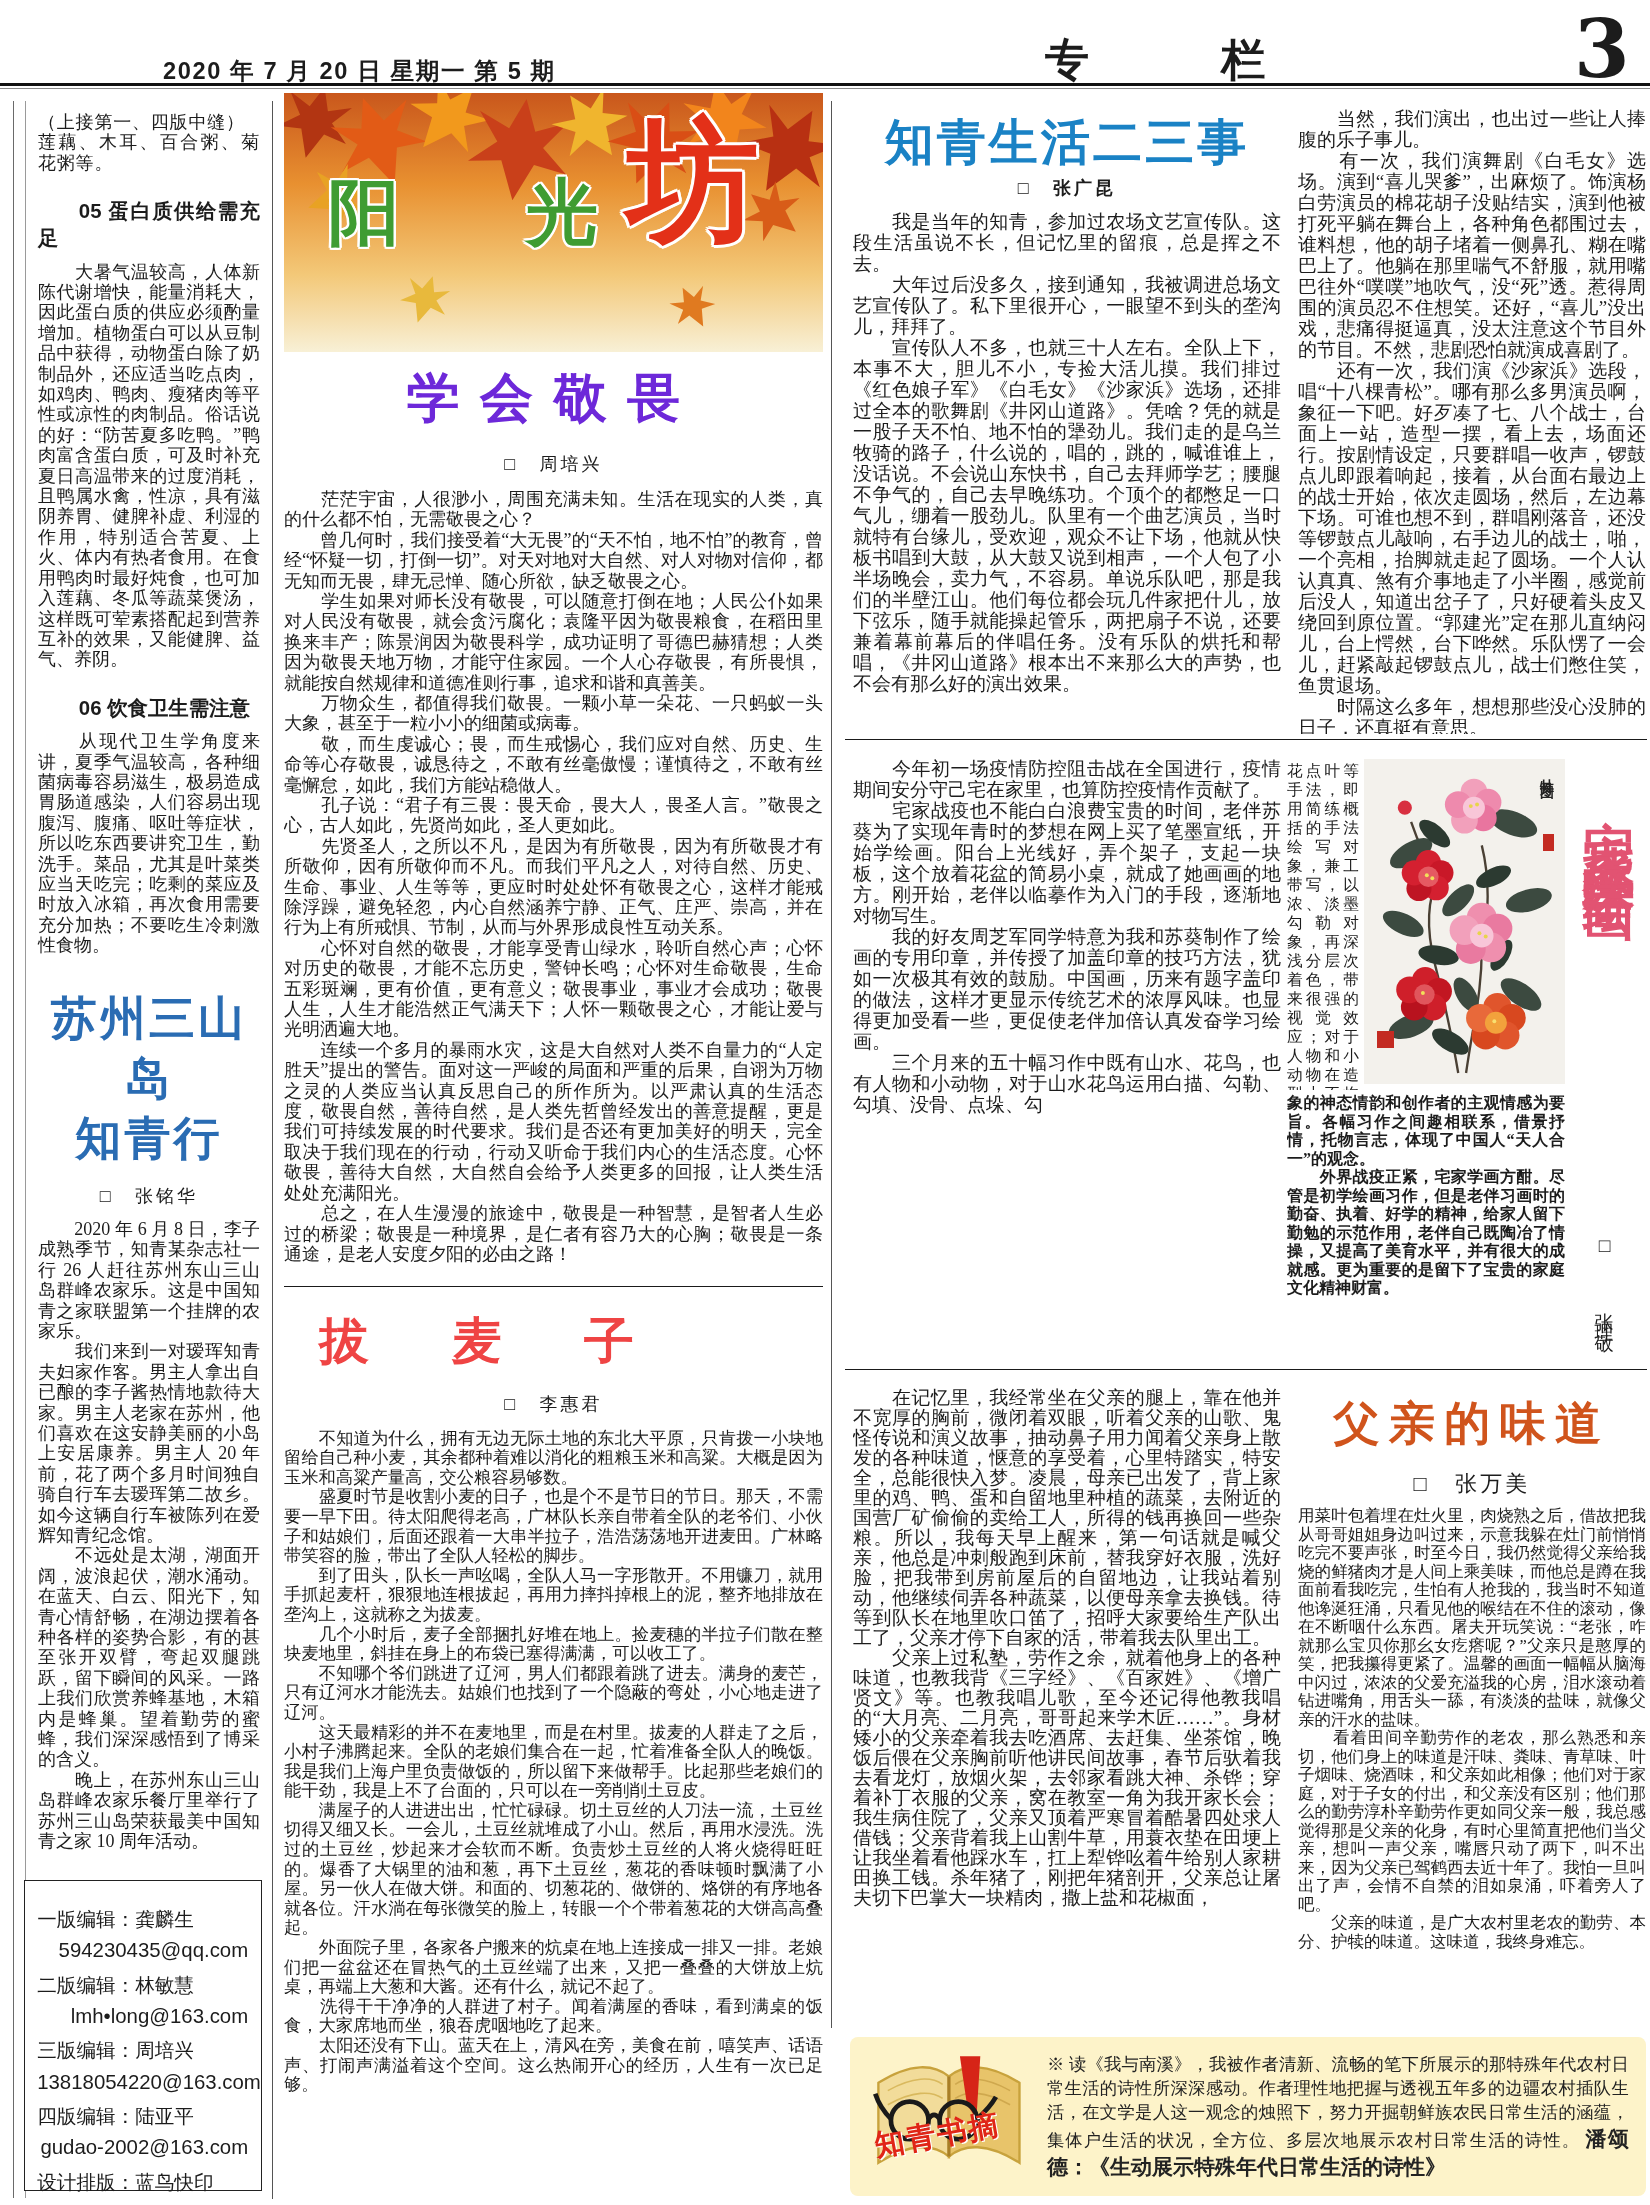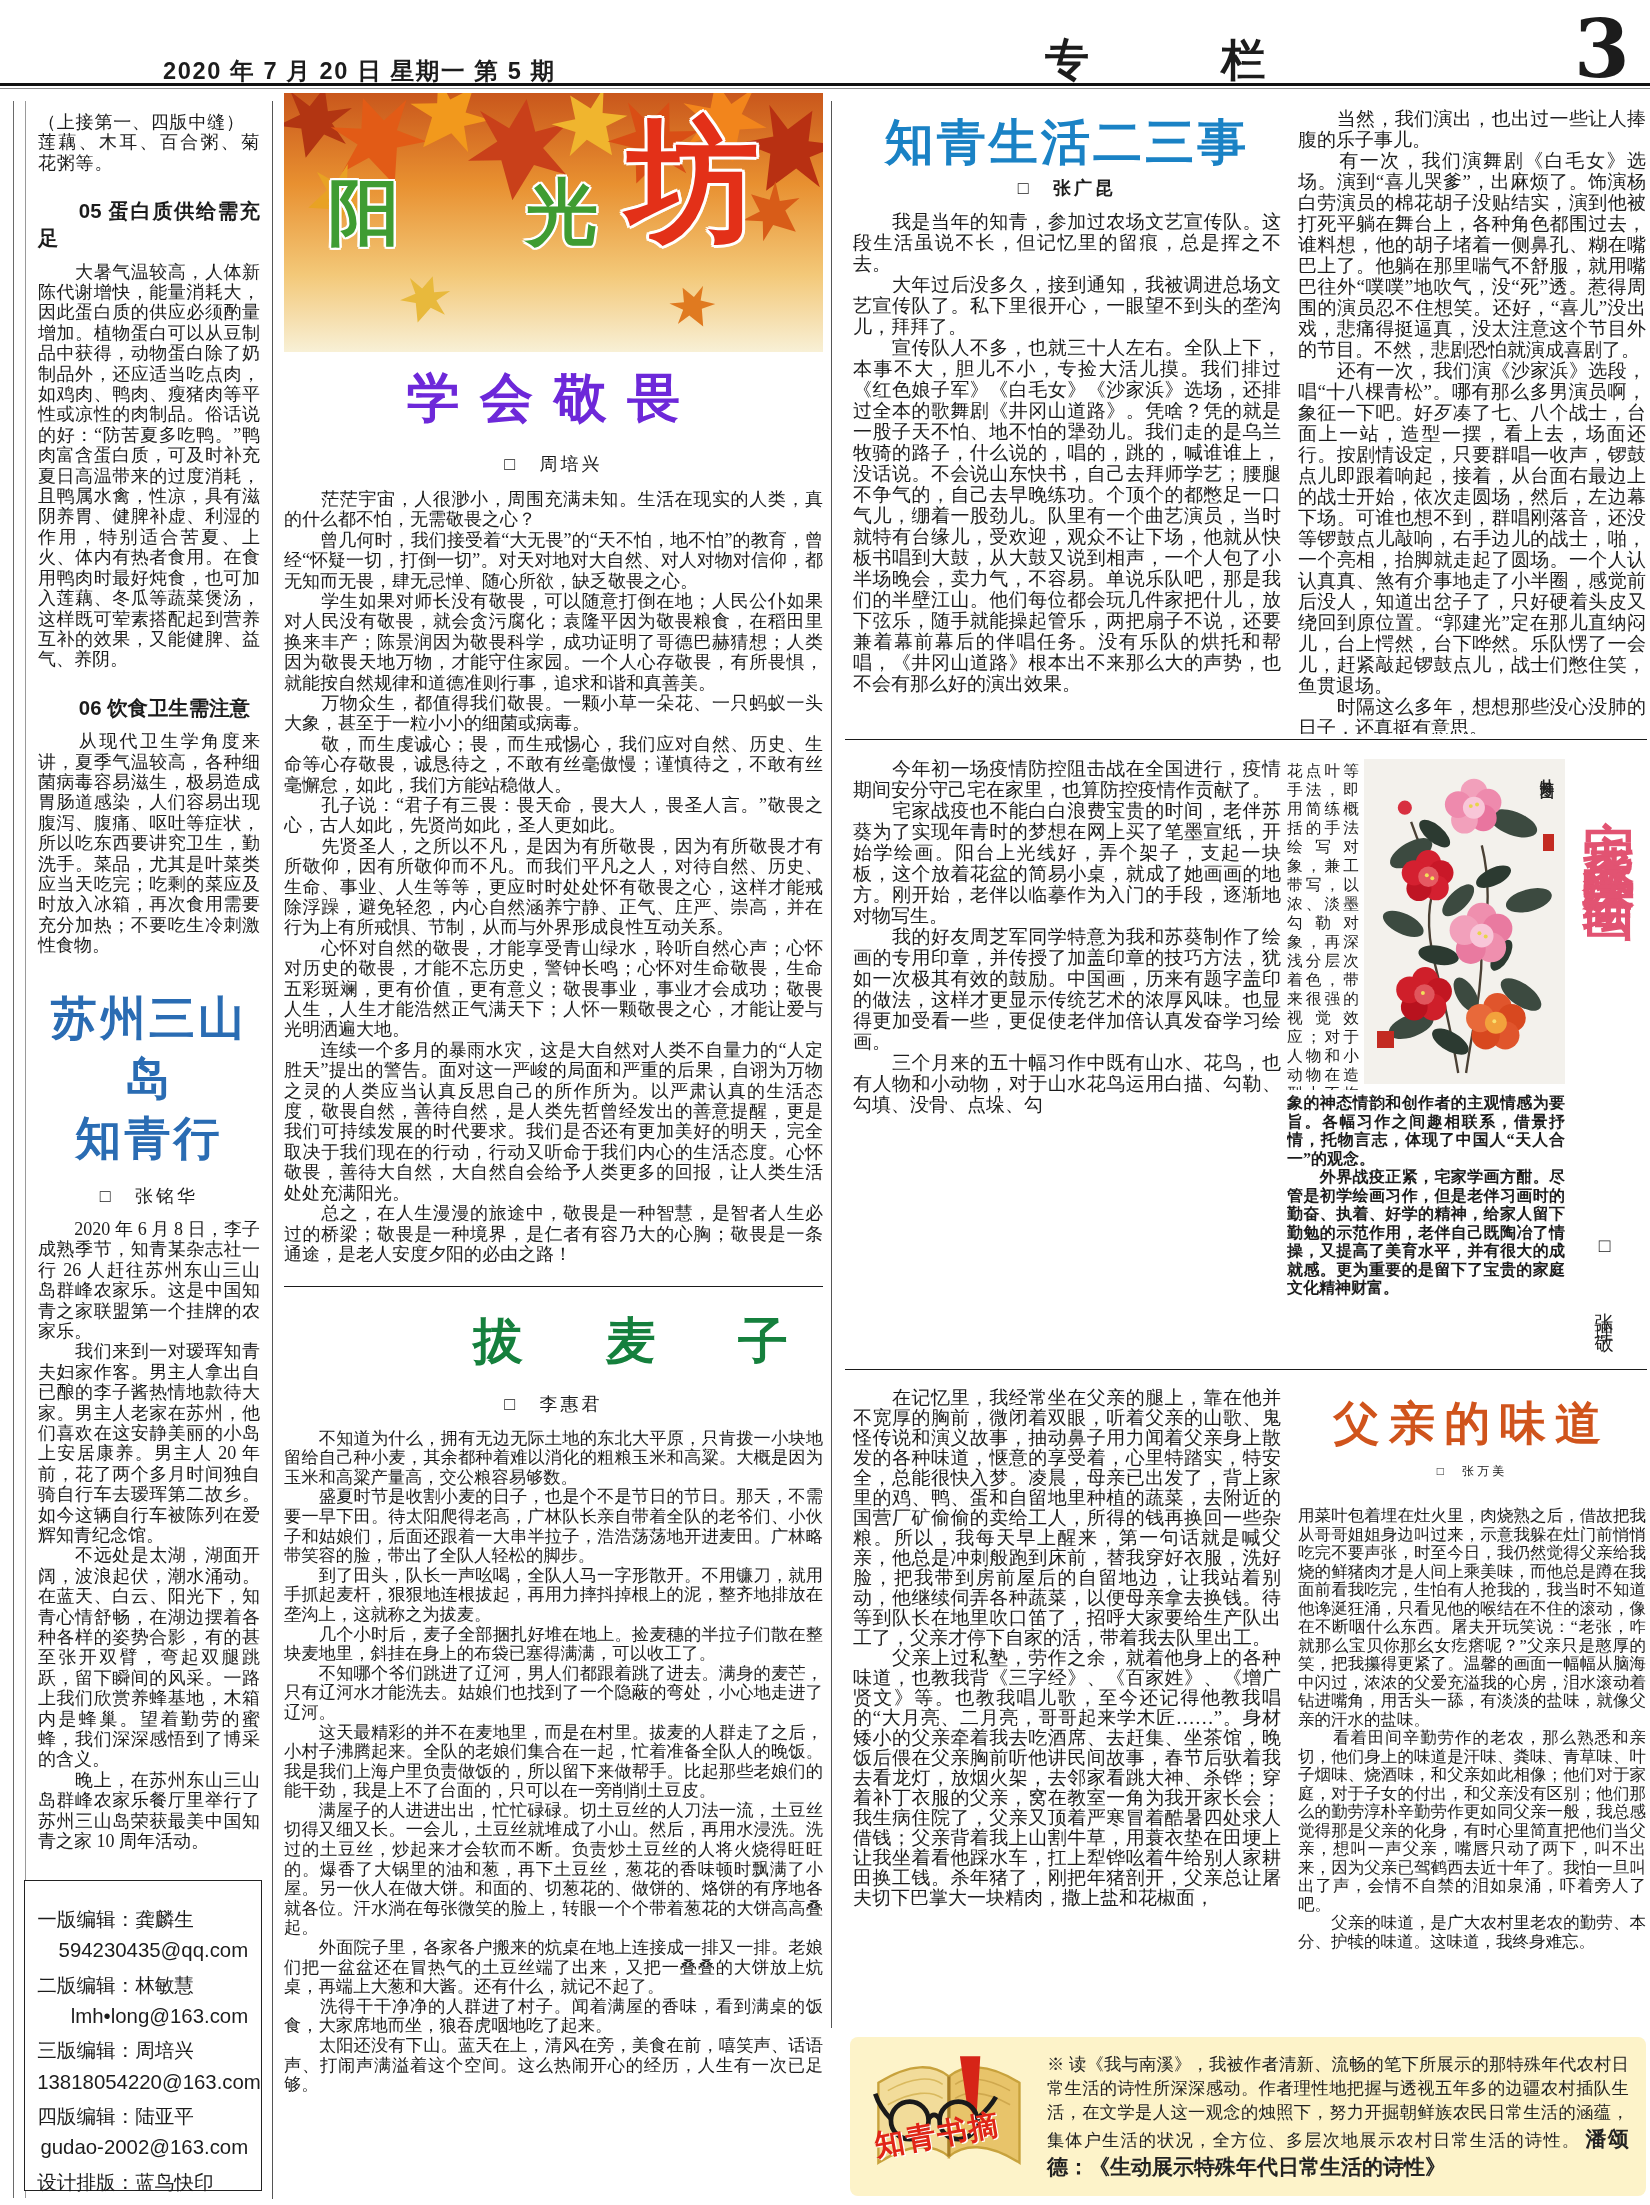--- a/index.html
+++ b/index.html
@@ -33,42 +33,42 @@
   .mh-svg{position:absolute;left:0;top:0;}
   .mh-left{position:absolute;left:44px;top:72px;font-weight:bold;font-size:72px;color:#3f9c32;letter-spacing:27px;
     text-shadow:-2.4px 0 #fff,2.4px 0 #fff,0 -2.4px #fff,0 2.4px #fff,-1.6px -1.6px #fff,1.6px 1.6px #fff,-1.6px 1.6px #fff,1.6px -1.6px #fff;}
   .mh-right{position:absolute;left:343px;top:0px;font-weight:bold;font-size:132px;color:#e33018;
     text-shadow:-3.1px 0 #fff,3.1px 0 #fff,0 -3.1px #fff,0 3.1px #fff,-2.4px -2.4px #fff,2.4px 2.4px #fff,-2.4px 2.4px #fff,2.4px -2.4px #fff;}
   .jw-title{margin-top:11px;text-align:center;font:bold 53px "Liberation Sans",sans-serif;color:#6d28d9;letter-spacing:20.4px;}
   .b-body{font-size:18px;line-height:20.4px;text-align:justify;}
   .b-body p{margin:0;}
   .bm-body{font-size:17.3px;line-height:19.6px;}
   .b-div{border:none;border-top:1.6px solid #1a1a1a;margin:22px 0 20.4px;}
-  .bm-title{text-align:right;font-weight:bold;font-size:50px;color:#15803d;letter-spacing:35px;text-indent:35px;}
+  .bm-title{text-align:left;font-weight:bold;font-size:50px;color:#ef4444;letter-spacing:35px;text-indent:35px;}
   
   .zq-title{position:absolute;left:853px;top:110px;width:428px;text-align:center;font:bold 49px "Liberation Sans",sans-serif;
             color:#1a82c5;letter-spacing:3.1px;}
   .zq-author{position:absolute;left:853px;top:176px;width:428px;text-align:center;font-size:18px;letter-spacing:3.1px;font-weight:bold;}
   .rcol{position:absolute;text-align:justify;overflow:hidden;}
   .rcol p{margin:0;}
   #zq1{left:853px;top:211px;width:428px;height:523px;font-size:19px;line-height:21px;}
   #zq2{left:1298px;top:108px;width:348px;height:626px;font-size:19px;line-height:21px;}
   #zj1{left:853px;top:758px;width:428px;height:605px;font-size:19px;line-height:21px;}
   #zjwrap{left:1287px;top:761px;width:72px;height:329px;font-size:15.7px;line-height:19px;}
   #zjbelow{left:1287px;top:1094px;width:278px;height:269px;font-size:16px;line-height:18.5px;font-weight:bold;}
   #peony{position:absolute;left:1364px;top:759px;width:201px;height:325px;box-shadow:0 0 0 0.8px #d8d4ca inset;}
   .p-insc{position:absolute;right:9.4px;top:9.4px;writing-mode:vertical-rl;font-size:14px;letter-spacing:3.1px;color:#222;font-weight:bold;}
   .p-seal1{position:absolute;right:11px;top:75px;width:11px;height:17.3px;background:#c32b22;}
   .p-seal2{position:absolute;left:12.6px;bottom:36px;width:17.3px;height:17.3px;background:#c32b22;}
   #vtitle{position:absolute;left:1573px;top:778px;height:456px;writing-mode:vertical-rl;
           font-weight:bold;font-size:52px;color:#e25372;letter-spacing:12.6px;}
   #vauthor{position:absolute;left:1591px;top:1235px;writing-mode:vertical-rl;font-size:19px;letter-spacing:11px;}
   #fw-head{position:absolute;left:1298px;top:1393px;width:348px;text-align:center;}
   .fw-title{font:bold 46px "Liberation Sans",sans-serif;color:#d0541c;letter-spacing:9.4px;}
-  .fw-author{font-size:12px;margin-top:8px;letter-spacing:3.1px;text-align:center;}
+  .fw-author{font-size:22px;margin-top:14px;letter-spacing:3.1px;text-align:center;}
   #fw1{left:853px;top:1388px;width:428px;height:633px;font-size:19px;line-height:20px;}
   #fw2{left:1298px;top:1507px;width:348px;height:511px;font-size:16.5px;line-height:18.5px;}
   
   #digest{position:absolute;left:850px;top:2037px;width:796px;height:159px;background:#fdf3c9;border-radius:7.9px;
           display:flex;align-items:center;padding:0 17.3px;box-sizing:border-box;}
   .dg-icon{position:relative;width:167px;height:127px;flex:0 0 auto;}
   .dg-badge{position:absolute;left:6.3px;bottom:23.6px;transform:rotate(-10deg);font:bold 30px "Liberation Sans",sans-serif;
             color:#e02517;letter-spacing:1.6px;text-shadow:1.2px 1.2px 0 #fff;}
   .dg-text{flex:1;font-size:17.3px;line-height:24px;text-align:justify;padding-left:12.6px;color:#222;}
   .dg-credit{font:bold 21px "Liberation Sans",sans-serif;}

